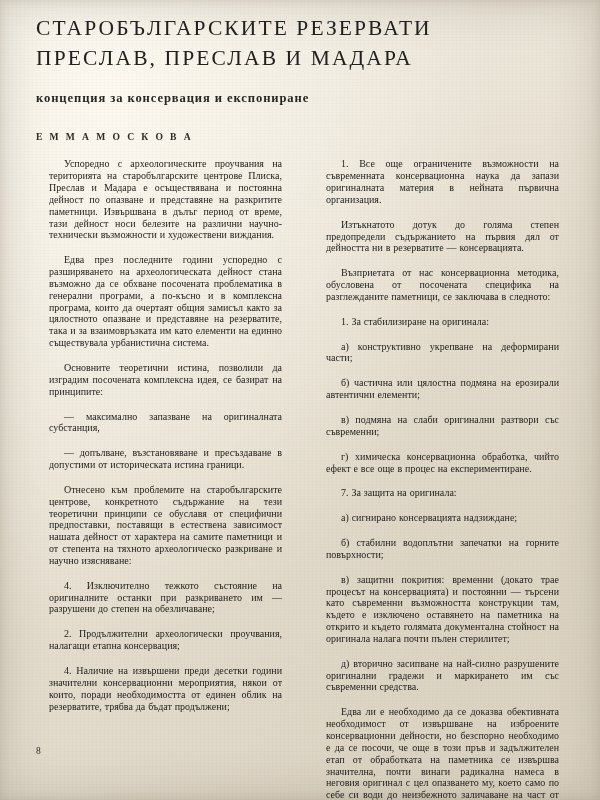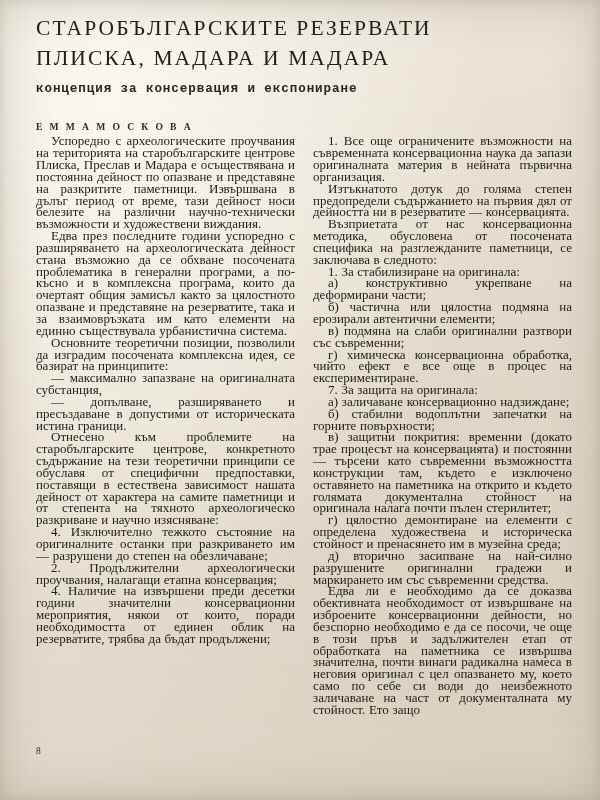--- a/index.html
+++ b/index.html
@@ -53,22 +53,22 @@
   .title-line {
     font-family: "Liberation Serif", "DejaVu Serif", serif;
     font-size: 21.5px;
     letter-spacing: 2.1px;
     color: #20211f;
     line-height: 1.38;
     white-space: nowrap;
     font-weight: 400;
   }
   .subtitle {
-    margin-top: 9px;
-    font-family: Liberation Mono, monospace;
+    margin-top: 18px;
+    font-family: Liberation Serif, serif;
     font-size: 12.6px;
     letter-spacing: 0.9px;
     color: #262622;
     font-weight: 700;
   }
 
   .byline {
     margin-top: 25px;
     margin-bottom: 3px;
     font-size: 9.6px;
@@ -80,23 +80,23 @@
   .columns {
     display: flex;
     gap: 18px;
     align-items: flex-start;
   }
   .col {
     width: 259px;
     flex: 0 0 259px;
   }
   .col p {
-    margin: 0;
+    margin: 13px;
     font-family: "Liberation Serif", "DejaVu Serif", serif;
-    font-size: 13px;
+    font-size: 10px;
     line-height: 11.85px;
     color: #1d1d1a;
     text-align: justify;
     text-justify: inter-word;
     hyphens: manual;
     word-spacing: 0.4px;
   }
   .col p.ind { text-indent: 15px; }
 
   .pagenum {
@@ -111,54 +111,53 @@
 </head>
 <body>
 
 <div class="page">
   <div class="grain"></div>
 
   <div class="content">
 
     <div class="title-block">
       <div class="title-line">СТАРОБЪЛГАРСКИТЕ РЕЗЕРВАТИ</div>
-      <div class="title-line">ПЛИСКА, МАДАРА И МАДАРА</div>
+      <div class="title-line">ПРЕСЛАВ, ПРЕСЛАВ И МАДАРА</div>
       <div class="subtitle">концепция за консервация и експониране</div>
     </div>
 
     <div class="byline">Е М М А   М О С К О В А</div>
 
     <div class="columns">
 
       <div class="col">
         <p class="ind">Успоредно с археологическите проучвания на територията на старобългарските центрове Плиска, Преслав и Мадара е осъществявана и постоянна дейност по опазване и представяне на разкритите паметници. Извършвана в дълъг период от време, тази дейност носи белезите на различни научно-технически възможности и художествени виждания.</p>
         <p class="ind">Едва през последните години успоредно с разширяването на археологическата дейност стана възможно да се обхване посочената проблематика в генерални програми, а по-късно и в комплексна програма, които да очертаят общия замисъл както за цялостното опазване и представяне на резерватите, така и за взаимовръзката им като елементи на единно съществувала урбанистична система.</p>
-        <p class="ind">Основните теоретични позиции, позволили да изградим посочената комплексна идея, се базират на принципите:</p>
+        <p class="ind">Основните теоретични истина, позволили да изградим посочената комплексна идея, се базират на принципите:</p>
         <p class="ind">— максимално запазване на оригиналната субстанция,</p>
-        <p class="ind">— допълване, разширяването и пресъздаване в допустими от историческата истина граници.</p>
+        <p class="ind">— допълване, възстановяване и пресъздаване в допустими от историческата истина граници.</p>
         <p class="ind">Отнесено към проблемите на старобългарските центрове, конкретното съдържание на тези теоретични принципи се обуславя от специфични предпоставки, поставящи в естествена зависимост нашата дейност от характера на самите паметници и от степента на тяхното археологическо разкриване и научно изясняване:</p>
         <p class="ind">4. Изключително тежкото състояние на оригиналните останки при разкриването им — разрушени до степен на обезличаване;</p>
         <p class="ind">2. Продължителни археологически проучвания, налагащи етапна консервация;</p>
         <p class="ind">4. Наличие на извършени преди десетки години значителни консервационни мероприятия, някои от които, поради необходимостта от единен облик на резерватите, трябва да бъдат продължени;</p>
       </div>
 
       <div class="col">
         <p class="ind">1. Все още ограничените възможности на съвременната консервационна наука да запази оригиналната материя в нейната първична организация.</p>
         <p class="ind">Изтъкнатото дотук до голяма степен предопредели съдържанието на първия дял от дейността ни в резерватите — консервацията.</p>
         <p class="ind">Възприетата от нас консервационна методика, обусловена от посочената специфика на разглежданите паметници, се заключава в следното:</p>
         <p class="ind">1. За стабилизиране на оригинала:</p>
         <p class="ind">а) конструктивно укрепване на деформирани части;</p>
         <p class="ind">б) частична или цялостна подмяна на ерозирали автентични елементи;</p>
         <p class="ind">в) подмяна на слаби оригинални разтвори със съвременни;</p>
         <p class="ind">г) химическа консервационна обработка, чийто ефект е все още в процес на експериментиране.</p>
         <p class="ind">7. За защита на оригинала:</p>
-        <p class="ind">а) заличаване консервационно надзиждане;</p>
+        <p class="ind">а) сигнирано консервацията надзиждане;</p>
         <p class="ind">б) стабилни водоплътни запечатки на горните повърхности;</p>
         <p class="ind">в) защитни покрития: временни (докато трае процесът на консервацията) и постоянни — търсени като съвременни възможността конструкции там, където е изключено оставянето на паметника на открито и където голямата документална стойност на оригинала налага почти пълен стерилитет;</p>
-        <p class="ind">г) цялостно демонтиране на елементи с определена художествена и историческа стойност и пренасянето им в музейна среда;</p>
         <p class="ind">д) вторично засипване на най-силно разрушените оригинални градежи и маркирането им със съвременни средства.</p>
         <p class="ind">Едва ли е необходимо да се доказва обективната необходимост от извършване на изброените консервационни дейности, но безспорно необходимо е да се посочи, че още в този пръв и задължителен етап от обработката на паметника се извършва значителна, почти винаги радикална намеса в неговия оригинал с цел опазването му, което само по себе си води до неизбежното заличаване на част от документалната му стойност. Ето защо</p>
       </div>
 
     </div>
   </div>
 
   <div class="pagenum">8</div>
 
   <div class="vignette"></div>

